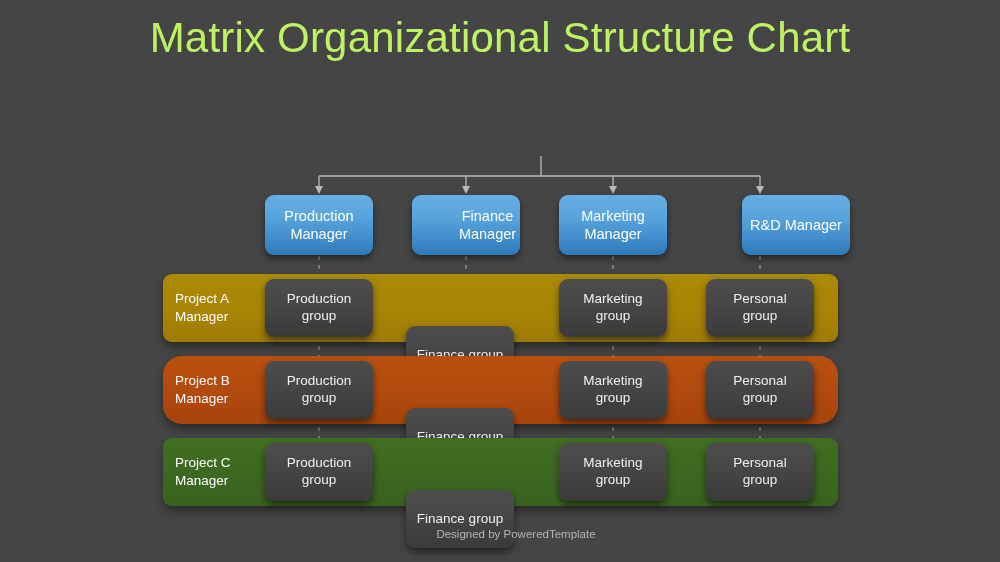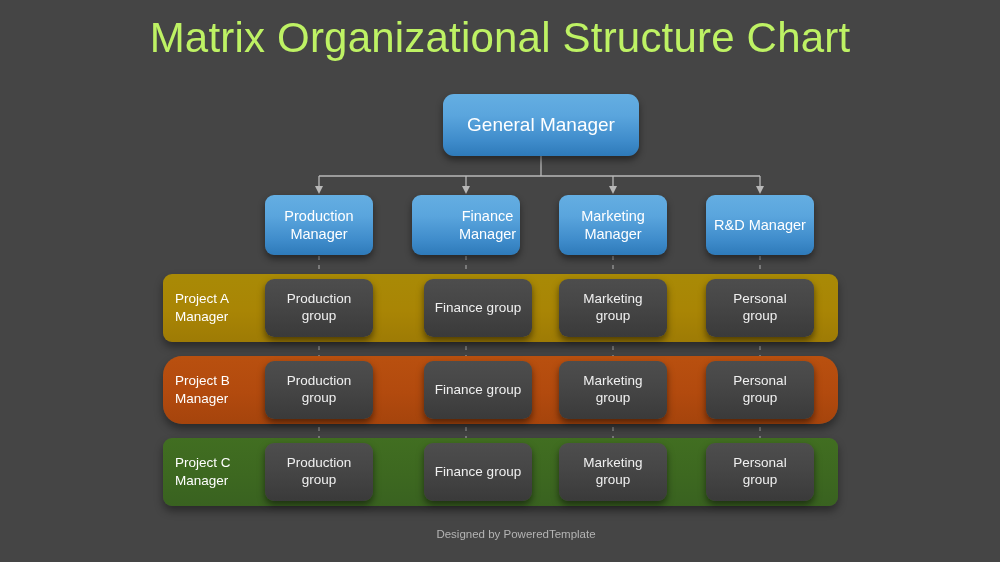--- a/index.html
+++ b/index.html
@@ -72,21 +72,21 @@
   .mgr-box {
     top: 195px;
     width: 108px;
     height: 60px;
     font-size: 14.5px;
   }
 
   .mgr-1 { left: 265px; }
   .mgr-2 { left: 412px; padding-left: 43px; }
   .mgr-3 { left: 559px; }
-  .mgr-4 { left: 706px; justify-content: center; }
+  .mgr-4 { left: 742px; justify-content: center; }
 
   
   .band {
     position: absolute;
     left: 163px;
     width: 675px;
     height: 68px;
     border-radius: 9px;
     box-shadow: 0 5px 9px rgba(0,0,0,0.4);
   }
@@ -134,21 +134,21 @@
     display: flex;
     align-items: center;
     justify-content: center;
     text-align: center;
     font-size: 13.5px;
     color: #f0f0f0;
     line-height: 1.25;
   }
 
   .col-1 { left: 102px; }
-  .col-2 { left: 261px; }
+  .col-2 { left: 243px; margin-top: 47px; }
   .col-3 { left: 396px; }
   .col-4 { left: 543px; }
 
   
   .footer {
     position: absolute;
     top: 528px;
     left: 16px;
     width: 1000px;
     text-align: center;
@@ -180,23 +180,20 @@
     <polygon points="756,186 764,186 760,194" fill="#b8b8b8"></polygon>
 
     <g stroke="#c9c9c9" stroke-width="1.1" stroke-dasharray="4 5" opacity="0.75">
       <line x1="319" y1="256" x2="319" y2="500"></line>
       <line x1="466" y1="256" x2="466" y2="500"></line>
       <line x1="613" y1="256" x2="613" y2="500"></line>
       <line x1="760" y1="256" x2="760" y2="500"></line>
     </g>
   </svg>
 
-  <div class="blue-box gm-box">
-    <span>General Manager</span>
-  </div>
 
   <div class="blue-box mgr-box mgr-1">
     <span>
       <span>Production</span><br><span>Manager</span>
     </span>
   </div>
   <div class="blue-box mgr-box mgr-2">
     <span>
       <span>Finance</span><br><span>Manager</span>
     </span>

